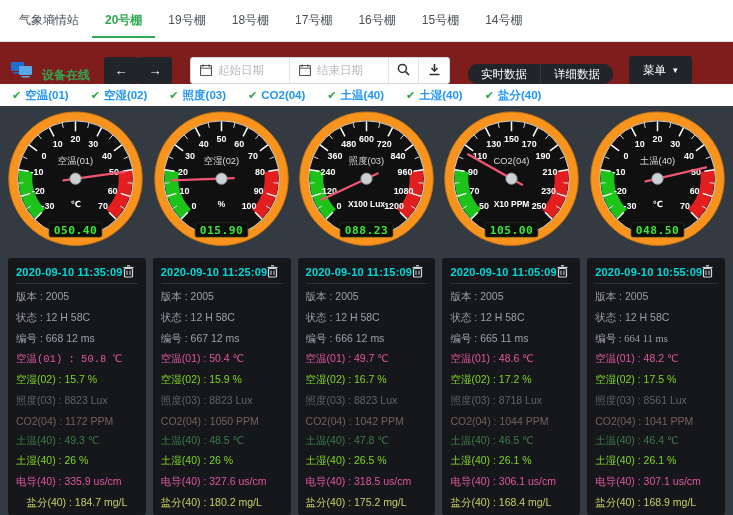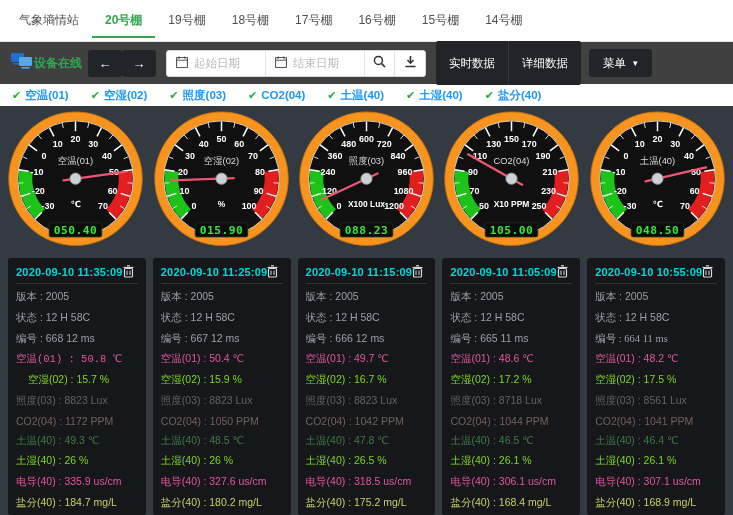--- a/index.html
+++ b/index.html
@@ -7,40 +7,40 @@
     font-family:"Liberation Sans","DejaVu Sans",sans-serif; }
 
   
   .tabbar { display:flex; align-items:center; border-bottom:1px solid #e1e4e8;
     background:#fff; height:42px; padding:0 6px; }
   .tab { font-size:12px; color:#4a5056; padding:8px 13px 7px; cursor:pointer;
     border-bottom:2px solid transparent; white-space:nowrap; }
   .tab.active { color:#2fa84f; border-bottom-color:#2fa84f; font-weight:bold; }
 
   
-  .toolbar { display:flex; align-items:center; height:42px; padding:0 10px; background:#404040; }
+  .toolbar { display:flex; align-items:flex-end; height:42px; padding:0 10px; background:#7f1d1d; gap:8px; }
   .device-label { color:#2fa84f; font-size:12px; font-weight:bold; }
   .pager { display:flex; align-items:center; margin-left:6px; }
   .pager-btn { width:34px; height:27px; background:#212529; color:#fff; border:none;
     border-radius:3px; font-size:13px; cursor:pointer; line-height:27px; text-align:center; }
   .pager-box { width:56px; height:27px; border:1px solid #c9ced3; border-radius:3px;
     font-size:12px; color:#333; display:flex; align-items:center; justify-content:center;
     margin:0 5px; background:#fff; }
   .dategroup { display:flex; align-items:center; margin-left:10px; border:1px solid #d4d8dc;
     border-radius:3px; overflow:hidden; height:27px; background:#fff; }
   .datefield { display:flex; align-items:center; gap:6px; padding:0 9px; height:100%;
     border-right:1px solid #e2e5e8; }
   .datefield input { border:none; outline:none; width:62px; font-size:11.5px; color:#555;
     font-family:Liberation Mono, monospace; background:transparent; }
   .datefield input::placeholder { color:#b4b9be; }
   .tool-icon-btn { width:30px; height:100%; display:flex; align-items:center; justify-content:center;
     background:#fff; border:none; border-right:1px solid #e2e5e8; cursor:pointer; }
   .tool-icon-btn:last-child { border-right:none; }
-  .btn-group-dark { display:flex; background:#212529; border-radius:3px; overflow:hidden;
-    margin-left:10px; height:44px; }
+  .btn-group-dark { display:flex; background:#212529; border-radius:14px; overflow:hidden;
+    margin-left:10px; height:20px; }
   .dark-btn { background:#212529; color:#fff; border:none; font-size:11.5px; padding:0 13px;
     cursor:pointer; font-family:inherit; }
   .dark-btn + .dark-btn { border-left:1px solid #32383e; }
   .menu-btn { margin-left:8px; height:28px; background:#212529; color:#fff; border:none;
     border-radius:3px; font-size:11.5px; padding:0 14px; cursor:pointer; display:flex;
     align-items:center; gap:7px; font-family:inherit; }
   .caret { font-size:9px; }
 
   
   .filters { display:flex; align-items:center; height:22px; padding:0 12px; gap:22px; background:#fff; }
@@ -412,27 +412,27 @@
             <line x1="4" y1="0.8" x2="7" y2="0.8" stroke="#d7dadd" stroke-width="1.2"></line>
             <line x1="4" y1="5.5" x2="4" y2="10" stroke="#d7dadd" stroke-width="1"></line>
             <line x1="7" y1="5.5" x2="7" y2="10" stroke="#d7dadd" stroke-width="1"></line>
           </svg>
         </div>
         <div class="rows">
           <div class="prow" style="color: rgb(154, 160, 166);">版本 : 2005</div>
           <div class="prow" style="color: rgb(154, 160, 166);">状态 : 12 H 58C</div>
           <div class="prow" style="color: rgb(154, 160, 166);">编号 : 668 12 ms</div>
           <div class="prow" style="color: rgb(227, 86, 159); font-family: Liberation Mono, monospace;">空温(01) : 50.8 ℃</div>
-          <div class="prow" style="color: rgb(127, 214, 29); margin-left: 12px;">空湿(02) : 15.7 %</div>
+          <div class="prow" style="color: rgb(127, 214, 29);">空湿(02) : 15.7 %</div>
           <div class="prow" style="color: rgb(96, 100, 104);">照度(03) : 8823 Lux</div>
           <div class="prow" style="color: rgb(117, 96, 90);">CO2(04) : 1172 PPM</div>
           <div class="prow" style="color: rgb(63, 125, 68);">土温(40) : 49.3 ℃</div>
           <div class="prow" style="color: rgb(127, 214, 29);">土湿(40) : 26 %</div>
           <div class="prow" style="color: rgb(227, 86, 159);">电导(40) : 335.9 us/cm</div>
-          <div class="prow" style="color: rgb(201, 207, 98);">盐分(40) : 184.7 mg/L</div>
+          <div class="prow" style="color: rgb(201, 207, 98); text-align: center;">盐分(40) : 184.7 mg/L</div>
         </div>
         <div class="coords">115°36'12",38°59'11"</div>
       </div>
       <div class="panel">
         <div class="panel-head">
           <span class="ts">2020-09-10 11:25:09</span>
           <svg width="11" height="13" viewBox="0 0 11 13" class="trash">
             <rect x="1.5" y="3.5" width="8" height="8.5" rx="1" fill="none" stroke="#d7dadd" stroke-width="1.2"></rect>
             <line x1="0.5" y1="2.5" x2="10.5" y2="2.5" stroke="#d7dadd" stroke-width="1.2"></line>
             <line x1="4" y1="0.8" x2="7" y2="0.8" stroke="#d7dadd" stroke-width="1.2"></line>

